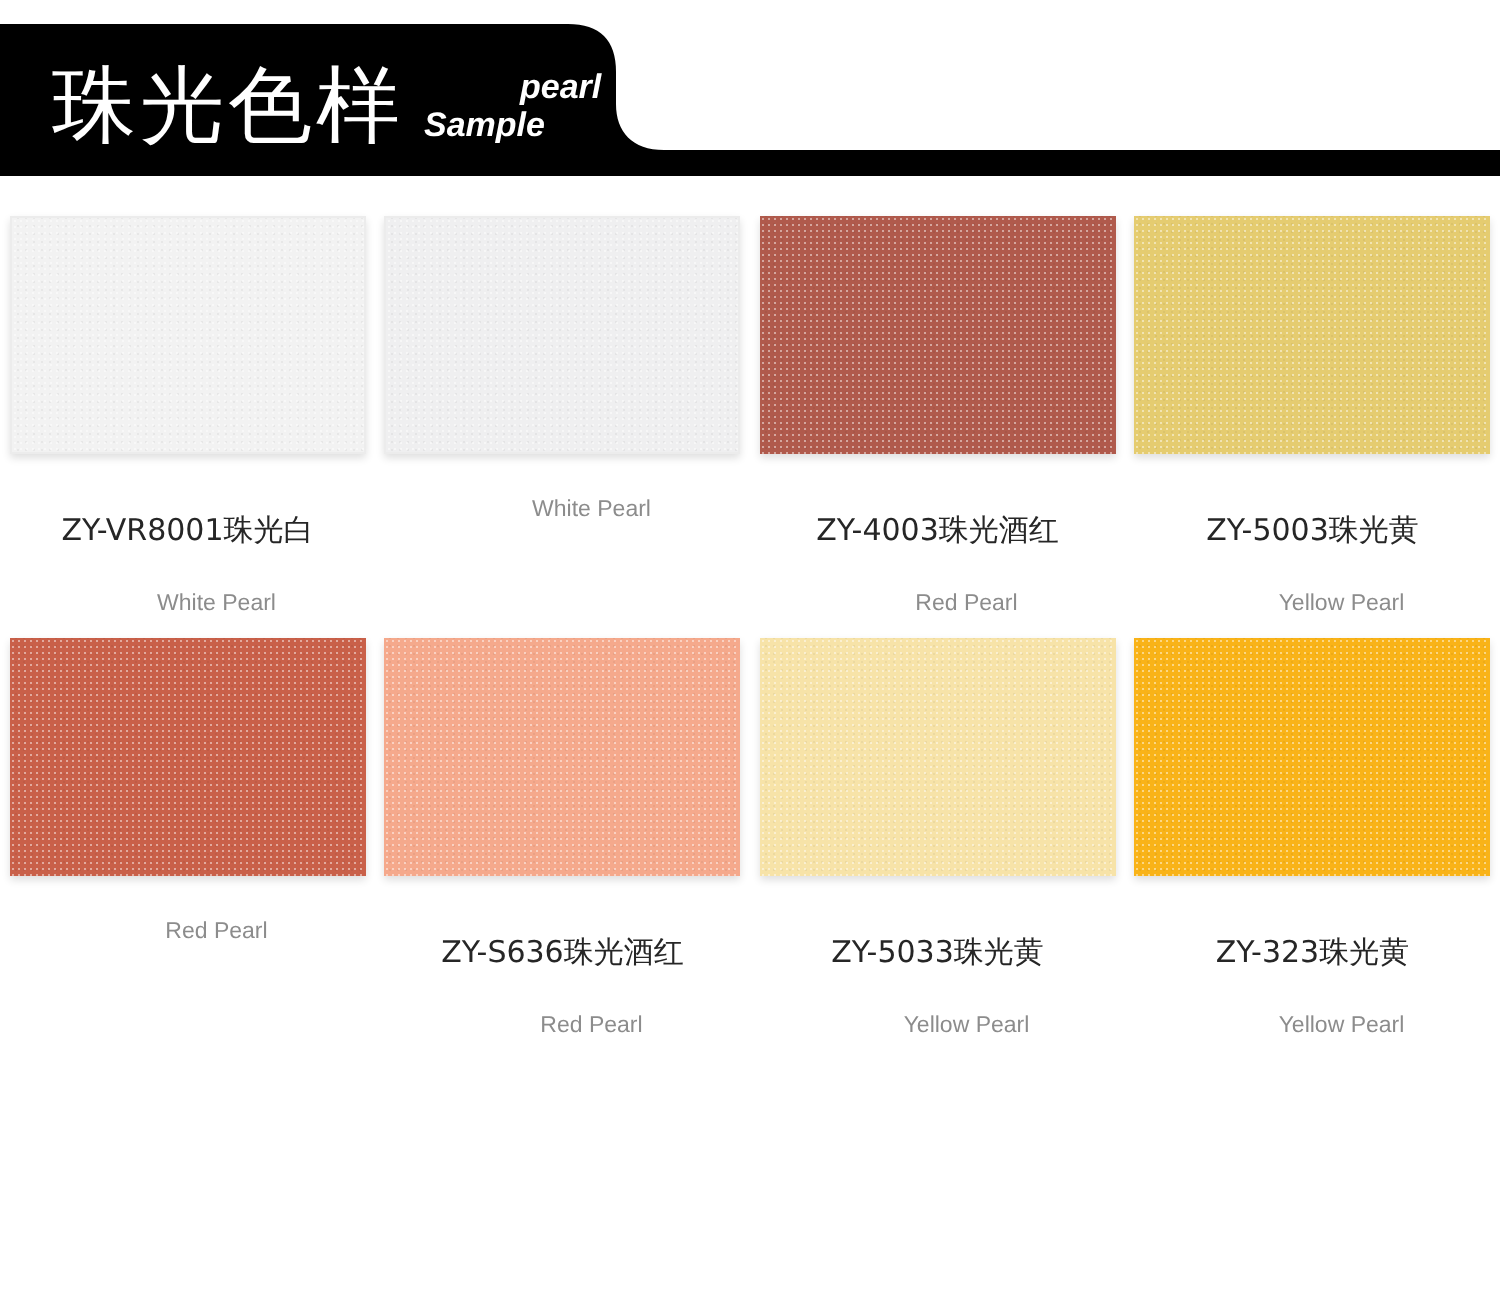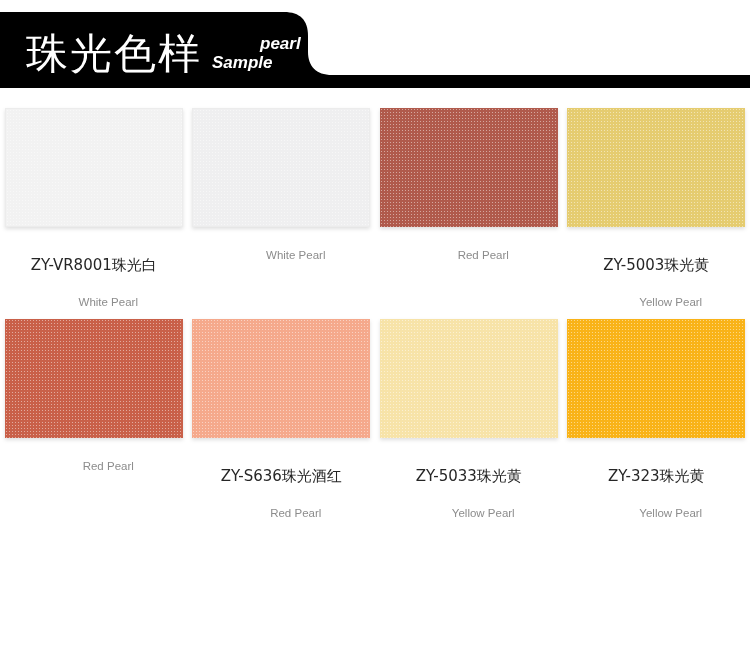--- a/index.html
+++ b/index.html
@@ -146,20 +146,21 @@
       <div class="swatch light" style="background-color: rgb(242, 242, 242);"></div>
       <div class="label-cn">ZY-VR8001珠光白</div>
       <div class="label-en">White Pearl</div>
     </div>
     <div class="cell">
       <div class="swatch light" style="background-color: rgb(239, 239, 240);"></div>
       <div class="label-en">White Pearl</div>
     </div>
     <div class="cell">
       <div class="swatch" style="background-color: rgb(176, 90, 76);"></div>
+      <div class="label-cn">ZY-4003珠光酒红</div>
       <div class="label-en">Red Pearl</div>
     </div>
     <div class="cell">
       <div class="swatch" style="background-color: rgb(229, 204, 112);"></div>
       <div class="label-cn">ZY-5003珠光黄</div>
       <div class="label-en">Yellow Pearl</div>
     </div>
     <div class="cell">
       <div class="swatch" style="background-color: rgb(201, 96, 73);"></div>
       <div class="label-en">Red Pearl</div>

